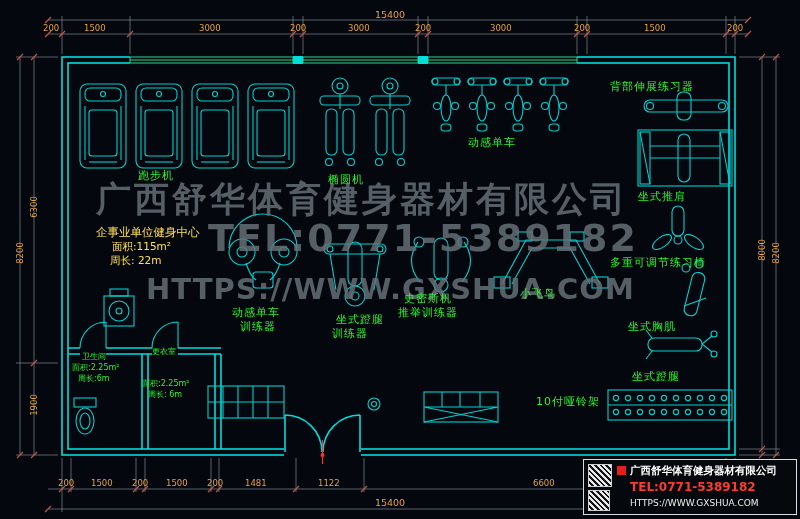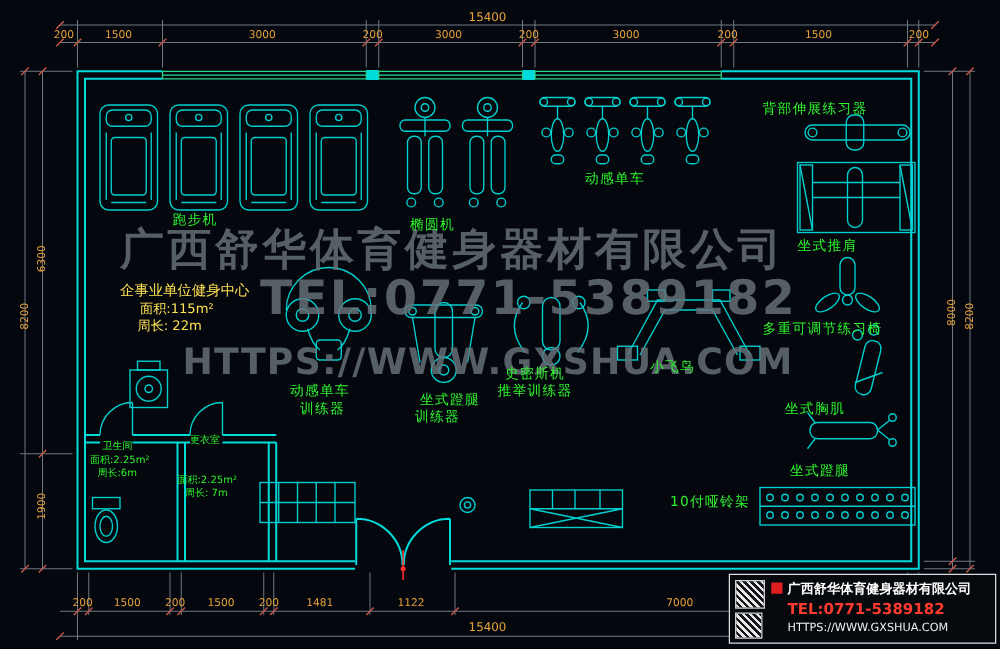--- a/index.html
+++ b/index.html
@@ -252,39 +252,39 @@
   <span class="dim" style="left:644px;top:23px">1500</span>
   <span class="dim" style="left:727px;top:23px">200</span>
 
   <span class="dim" style="left:58px;top:478px">200</span>
   <span class="dim" style="left:91px;top:478px">1500</span>
   <span class="dim" style="left:132px;top:478px">200</span>
   <span class="dim" style="left:166px;top:478px">1500</span>
   <span class="dim" style="left:207px;top:478px">200</span>
   <span class="dim" style="left:245px;top:478px">1481</span>
   <span class="dim" style="left:318px;top:478px">1122</span>
-  <span class="dim" style="left:533px;top:478px">7000</span>
+  <span class="dim" style="left:533px;top:478px">6600</span>
   <span class="dim" style="left:722px;top:478px">200</span>
 
   <span class="dimv" style="left:3px;top:248px">8200</span>
   <span class="dimv" style="left:17px;top:202px">6300</span>
   <span class="dimv" style="left:17px;top:400px">1900</span>
   <span class="dimv" style="left:745px;top:245px">8000</span>
   <span class="dimv" style="left:759px;top:248px">8200</span>
 
   <div class="info" style="left:96px;top:225px;font-size:11.5px">企事业单位健身中心</div>
   <div class="info" style="left:112px;top:240px;font-size:10.5px">面积:115m²</div>
   <div class="info" style="left:110px;top:254px;font-size:10.5px">周长: 22m</div>
 
   <span class="rlbl" style="left:82px;top:351px">卫生间</span>
   <span class="rlbl" style="left:72px;top:362px">面积:2.25m²</span>
   <span class="rlbl" style="left:78px;top:373px">周长:6m</span>
   <span class="rlbl" style="left:152px;top:346px">更衣室</span>
   <span class="rlbl" style="left:142px;top:378px">面积:2.25m²</span>
-  <span class="rlbl" style="left:148px;top:389px">周长: 7m</span>
+  <span class="rlbl" style="left:148px;top:389px">周长: 6m</span>
 
   <span class="lbl" style="left:138px;top:168px">跑步机</span>
   <span class="lbl" style="left:328px;top:172px">椭圆机</span>
   <span class="lbl" style="left:468px;top:135px">动感单车</span>
   <span class="lbl" style="left:610px;top:79px">背部伸展练习器</span>
   <span class="lbl" style="left:638px;top:189px">坐式推肩</span>
   <span class="lbl" style="left:610px;top:255px">多重可调节练习椅</span>
   <span class="lbl" style="left:628px;top:319px">坐式胸肌</span>
   <span class="lbl" style="left:632px;top:369px">坐式蹬腿</span>
   <span class="lbl" style="left:232px;top:305px">动感单车</span>

